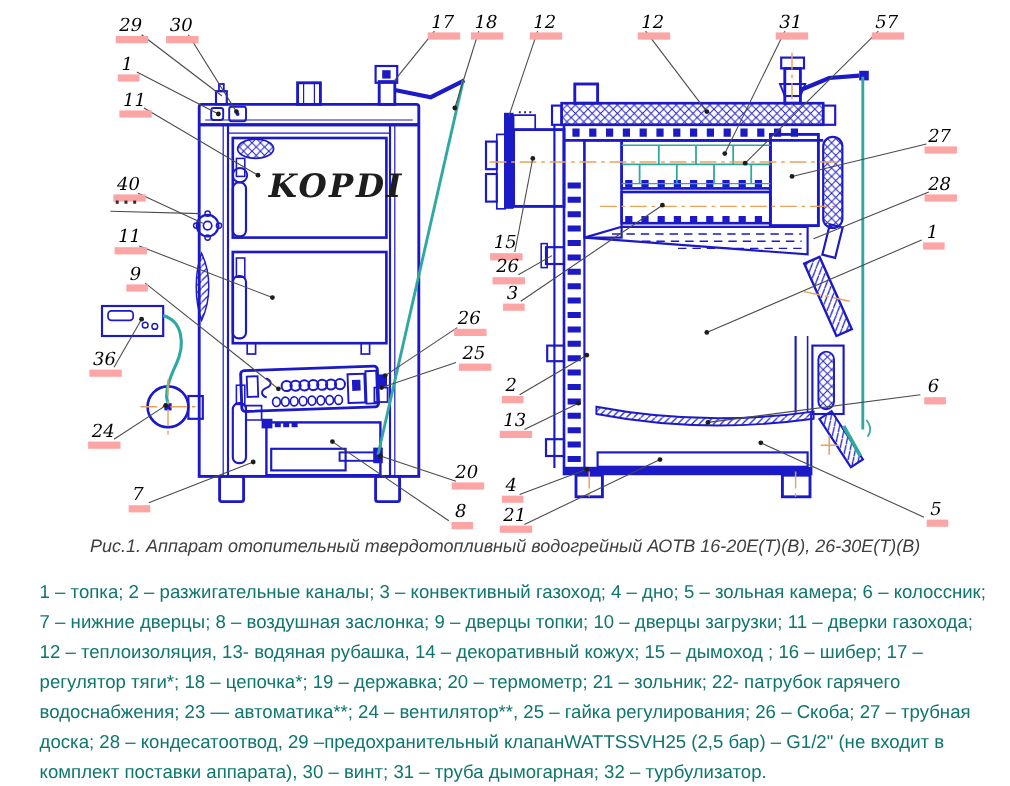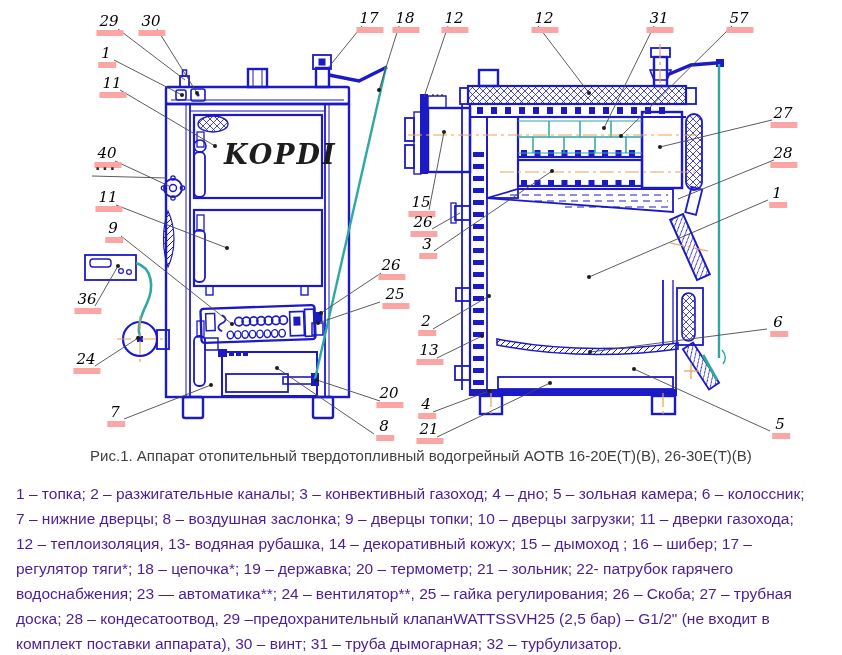--- a/index.html
+++ b/index.html
@@ -6,23 +6,23 @@
   .stage{position:relative;width:842px;height:655px;background:#ffffff;overflow:hidden;
          font-family:"Liberation Sans",sans-serif;}
   svg{position:absolute;left:0;top:0;}
   .co{position:absolute;transform:translateX(-50%);
       font:italic 15px "DejaVu Serif",serif;color:#000000;
       border-bottom:6px solid #fca5a5;padding:0 5px 1px 3px;line-height:15px;white-space:nowrap;}
   .dots{position:absolute;transform:translateX(-50%);color:#2b2b2b;
         font:bold 14px "DejaVu Sans",sans-serif;letter-spacing:2px;line-height:10px;}
   .dots.small{font-size:9px;letter-spacing:1px;}
   .caption{position:absolute;top:447px;left:0;width:842px;text-align:center;
-           font-size:15px;color:#3f3f3f;}
-  .legend{position:absolute;top:481px;left:16px;width:790px;
-          font-size:15.5px;line-height:25px;color:#4c1d95;}
+           font-size:15px;color:#3f3f3f;font-style:italic;}
+  .legend{position:absolute;top:481px;left:33px;width:790px;
+          font-size:15.5px;line-height:25px;color:#0f766e;}
 </style>
 </head>
 <body>
 
 <div class="stage">
 
 <svg width="842" height="460" viewBox="0 0 842 460">
   <defs>
     <pattern id="xh" width="7" height="7" patternUnits="userSpaceOnUse">
       <path d="M0,7 L7,0 M0,0 L7,7" stroke="#1c1ac6" stroke-width="0.8" fill="none"></path>

